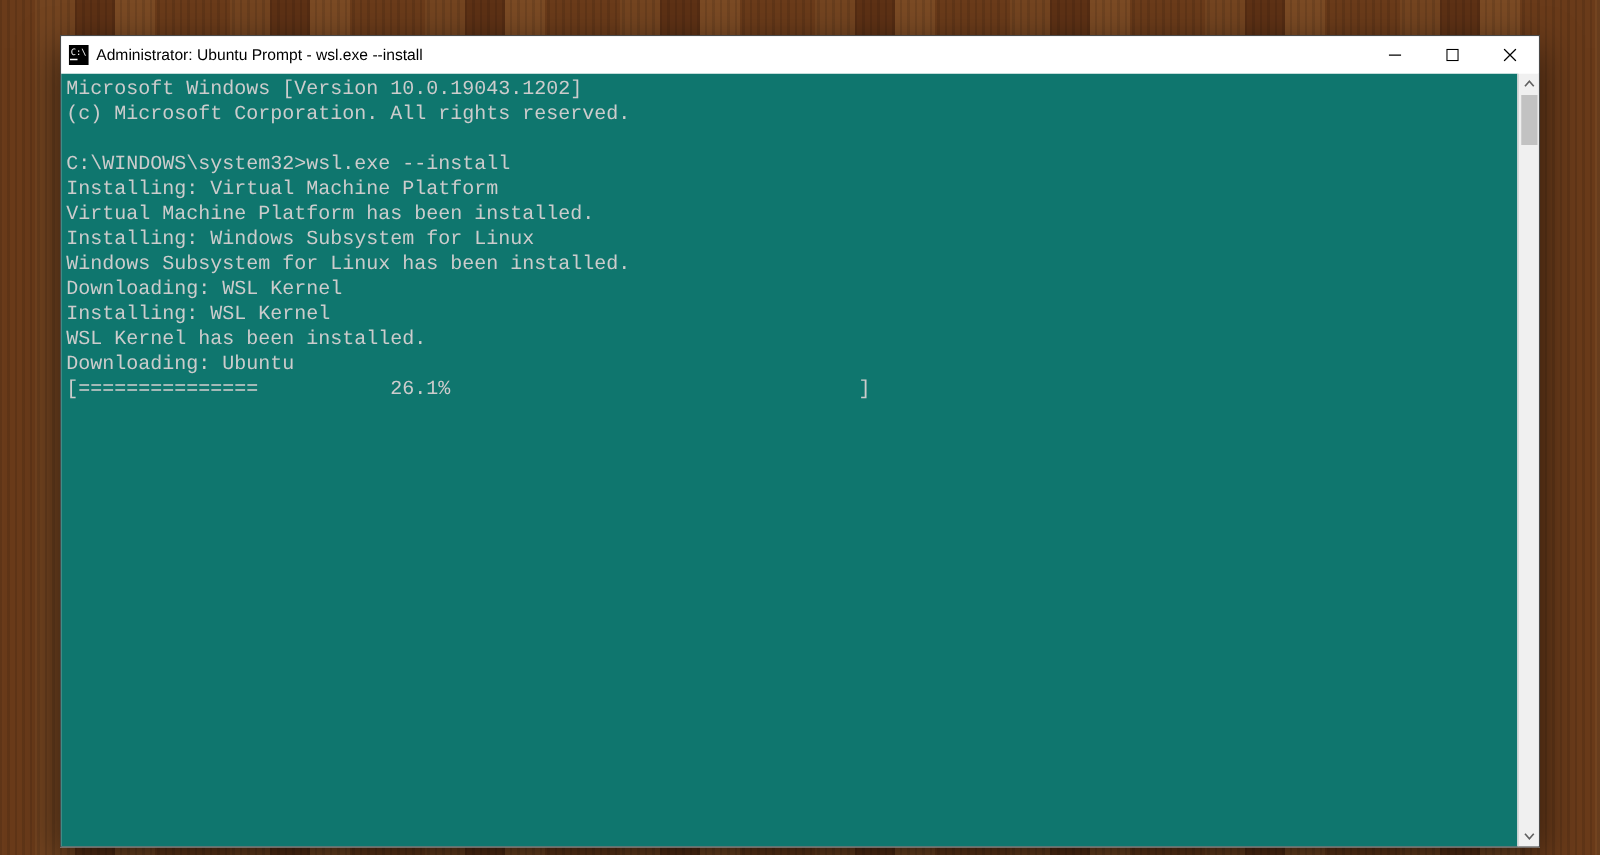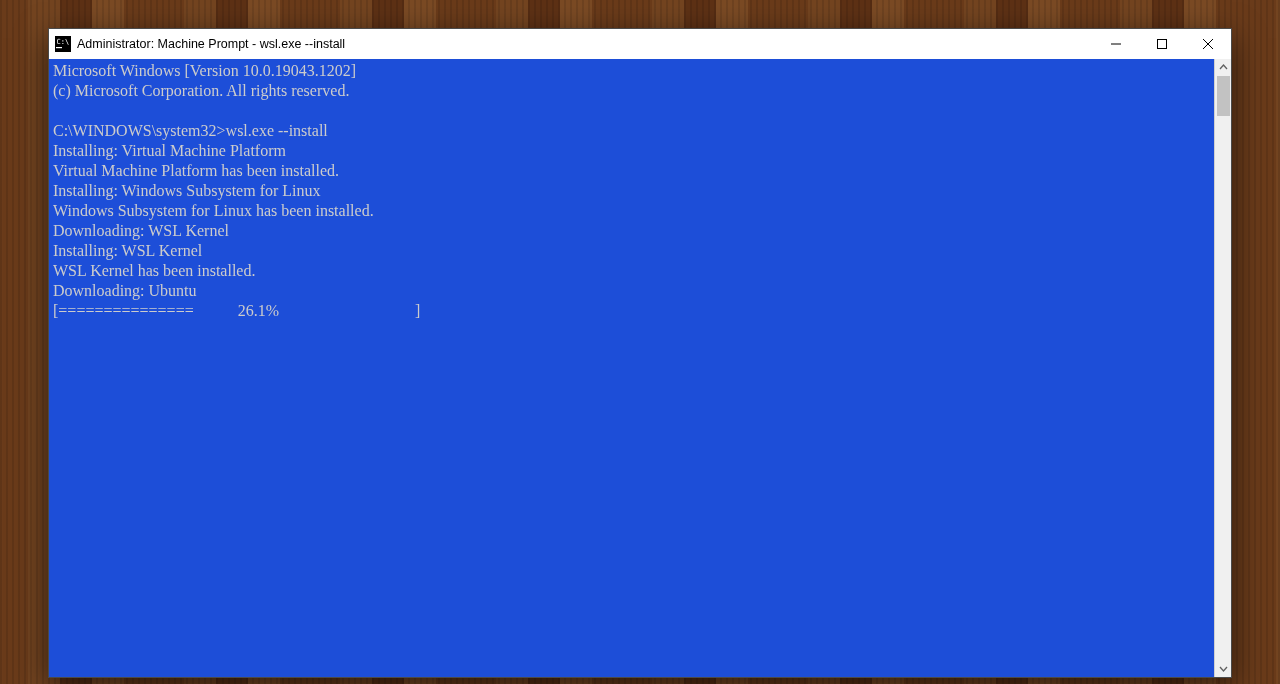--- a/index.html
+++ b/index.html
@@ -50,23 +50,23 @@
     .win-btn svg { display: block; }
 
     .term-wrap {
       position: relative;
       flex: 1;
       display: flex;
       min-height: 0;
     }
     .terminal {
       flex: 1;
-      background: #1d4ed8;
+      background: #0f766e;
       color: #cccccc;
-      font-family: Liberation Serif, serif;
+      font-family: Liberation Mono, monospace;
       font-size: 16px;
       line-height: 20px;
       padding: 2px 0 0 4px;
       white-space: pre;
       overflow: hidden;
     }
     .terminal .line { display: block; }
 
     .sb {
       width: 17px;
@@ -95,21 +95,21 @@
 
 <div class="window">
   <div class="titlebar">
     <span class="cmd-icon">
       <svg width="16" height="16" viewBox="0 0 16 16">
         <rect x="0" y="0" width="16" height="16" fill="#000"></rect>
         <text x="1.5" y="8" font-family="Consolas,monospace" font-size="7" fill="#fff">C:\</text>
         <rect x="1" y="11" width="6" height="1.2" fill="#fff"></rect>
       </svg>
     </span>
-    <span class="title-text">Administrator: Machine Prompt - wsl.exe  --install</span>
+    <span class="title-text">Administrator: Ubuntu Prompt - wsl.exe  --install</span>
     <div class="win-controls">
       <div class="win-btn">
         <svg width="10" height="10" viewBox="0 0 10 10">
             <path d="M0 5 H10" stroke="#000" stroke-width="1"></path>
           </svg>
       </div>
       <div class="win-btn">
         <svg width="10" height="10" viewBox="0 0 10 10">
             <rect x="0.5" y="0.5" width="9" height="9" fill="none" stroke="#000" stroke-width="1"></rect>
           </svg>

